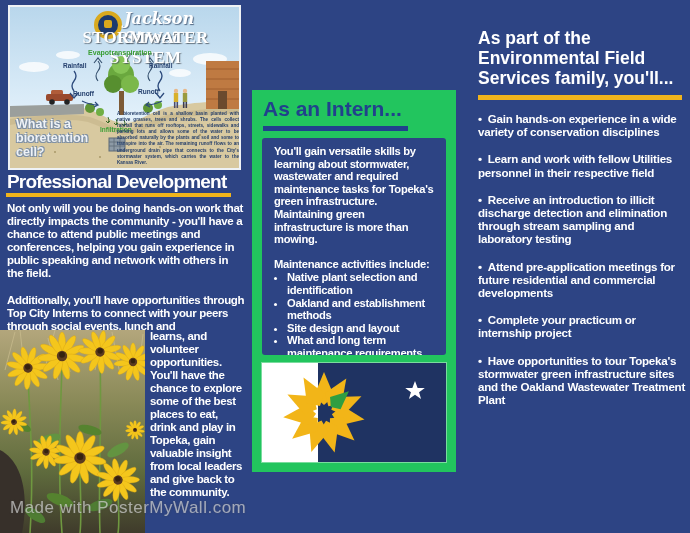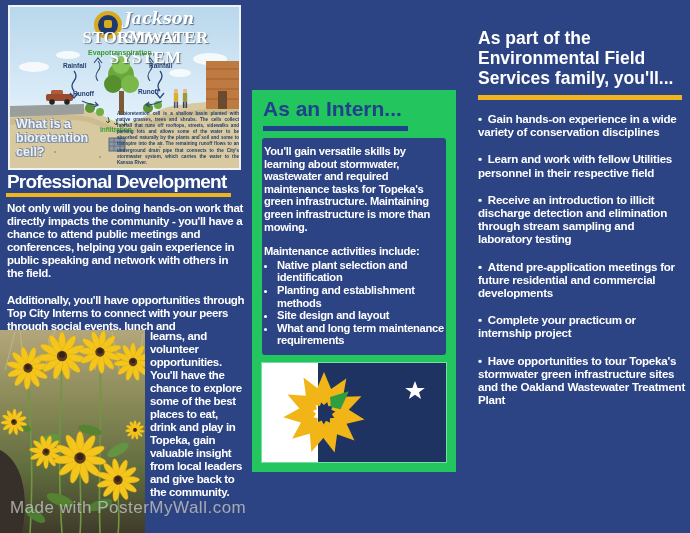--- a/index.html
+++ b/index.html
@@ -35,21 +35,21 @@
   #left-wrap-row{left:0;top:330px;width:246px;height:203px;display:flex;justify-content:space-between;}
   #flower-photo{width:145px;height:203px;flex:none;}
   #left-wrap-text{margin-left:3px;width:96px;}
   #watermark{left:10px;top:498px;font-size:17px;letter-spacing:.5px;color:rgba(230,230,230,.62);
         text-shadow:0 0 2px rgba(70,70,70,.5);white-space:nowrap;}
   
   #intern-panel{left:252px;top:90px;width:204px;height:382px;background:#22c55e;}
   #intern-heading{position:absolute;left:11px;top:7px;color:#21418c;font-weight:bold;font-size:21px;}
   #intern-rule{position:absolute;left:11px;top:36px;width:145px;height:5px;background:#21418c;}
   #intern-box{position:absolute;left:10px;top:48px;width:184px;height:217px;background:#2d4484;
-        border-radius:3px;box-sizing:border-box;padding:7px 2px;color:#fff;font-weight:bold;
+        border-radius:3px;box-sizing:border-box;padding:7px 12px;color:#fff;font-weight:bold;
         font-size:11.2px;line-height:12.6px;letter-spacing:-.3px;overflow:hidden;}
   #intern-list-intro{margin-top:12px;}
   #intern-box ul{margin:1px 0 0 0;padding-left:13px;}
   #intern-box li{margin:0;}
   #flag-wrap{position:absolute;left:10px;top:273px;width:184px;height:99px;outline:1px solid rgba(255,255,255,.4);}
   
   #right-heading{left:478px;top:28px;width:208px;color:#fff;font-weight:bold;font-size:17.5px;line-height:20px;}
   #right-rule{left:478px;top:95px;width:204px;height:5px;background:#f0b41c;}
   #right-bullets{left:478px;top:112px;width:210px;}
   .rb{color:#fff;font-weight:bold;font-size:11.6px;line-height:13.2px;letter-spacing:-.25px;margin-bottom:14px;}
@@ -257,21 +257,21 @@
 <div class="abs" id="watermark">Made with PosterMyWall.com</div>
 
 <div class="abs" id="intern-panel">
   <div id="intern-heading">As an Intern...</div>
   <div id="intern-rule"></div>
   <div id="intern-box">
     <div>You'll gain versatile skills by learning about stormwater, wastewater and required maintenance tasks for Topeka's green infrastructure. Maintaining green infrastructure is more than mowing.</div>
     <div id="intern-list-intro">Maintenance activities include:</div>
     <ul>
       <li>Native plant selection and identification</li>
-      <li>Planting and establishment methods</li>
+      <li>Oakland and establishment methods</li>
       <li>Site design and layout</li>
       <li>What and long term maintenance requirements</li>
     </ul>
   </div>
   <div id="flag-wrap">
     <svg width="184" height="99" viewBox="0 0 184 99">
       <rect width="184" height="99" fill="#ffffff"></rect>
       <rect x="56" width="128" height="99" fill="#1f3362"></rect>
       <g transform="translate(62,50)">
         <g fill="#f2b518">

